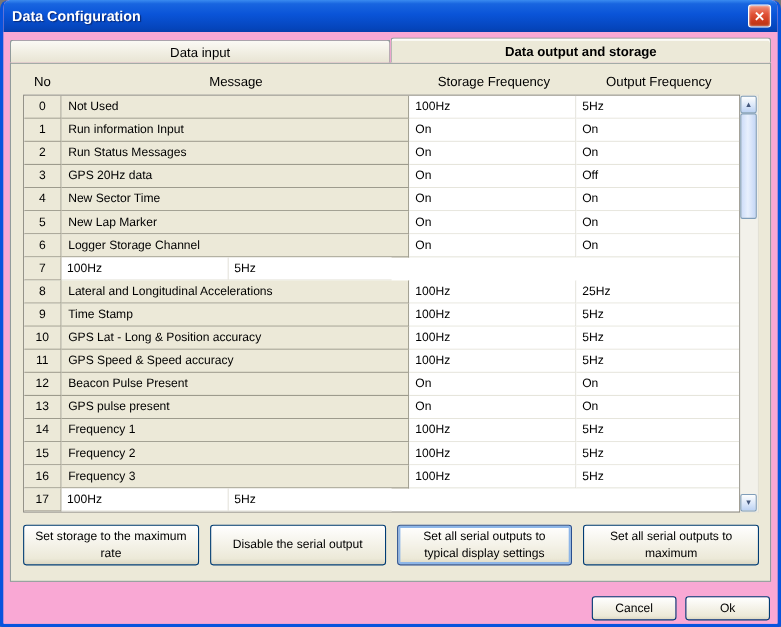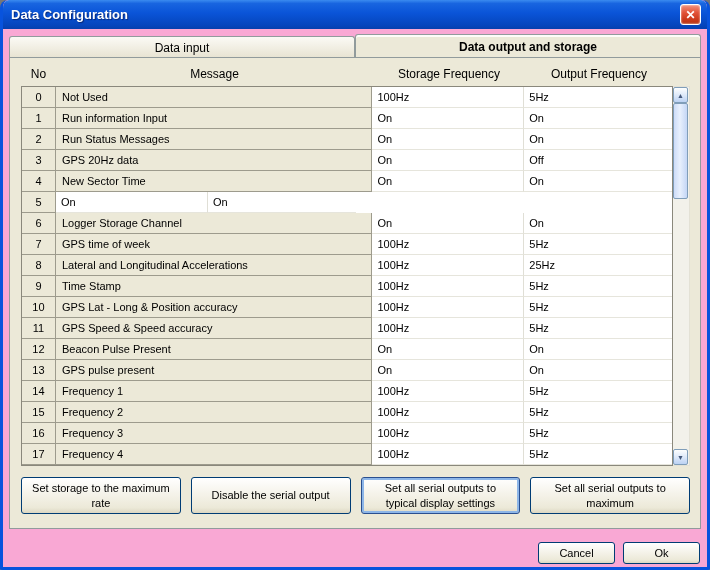--- a/index.html
+++ b/index.html
@@ -236,32 +236,32 @@
             <div class="c-out">Off</div>
           </div>
           <div class="trow">
             <div class="c-no">4</div>
             <div class="c-msg">New Sector Time</div>
             <div class="c-sto">On</div>
             <div class="c-out">On</div>
           </div>
           <div class="trow">
             <div class="c-no">5</div>
+            <div class="c-msg">New Lap Marker</div>
             <div class="c-sto">On</div>
             <div class="c-out">On</div>
           </div>
           <div class="trow">
             <div class="c-no">6</div>
             <div class="c-msg">Logger Storage Channel</div>
             <div class="c-sto">On</div>
             <div class="c-out">On</div>
           </div>
           <div class="trow">
             <div class="c-no">7</div>
-            <div class="c-msg">GPS time of week</div>
             <div class="c-sto">100Hz</div>
             <div class="c-out">5Hz</div>
           </div>
           <div class="trow">
             <div class="c-no">8</div>
             <div class="c-msg">Lateral and Longitudinal Accelerations</div>
             <div class="c-sto">100Hz</div>
             <div class="c-out">25Hz</div>
           </div>
           <div class="trow">
@@ -307,21 +307,20 @@
             <div class="c-out">5Hz</div>
           </div>
           <div class="trow">
             <div class="c-no">16</div>
             <div class="c-msg">Frequency 3</div>
             <div class="c-sto">100Hz</div>
             <div class="c-out">5Hz</div>
           </div>
           <div class="trow">
             <div class="c-no">17</div>
-            <div class="c-msg">Frequency 4</div>
             <div class="c-sto">100Hz</div>
             <div class="c-out">5Hz</div>
           </div>
         </div>
       <div class="scrollbar">
         <div class="scroll-btn">
           <span>▲</span>
         </div>
         <div class="scroll-track">
           <div class="scroll-thumb"></div>

